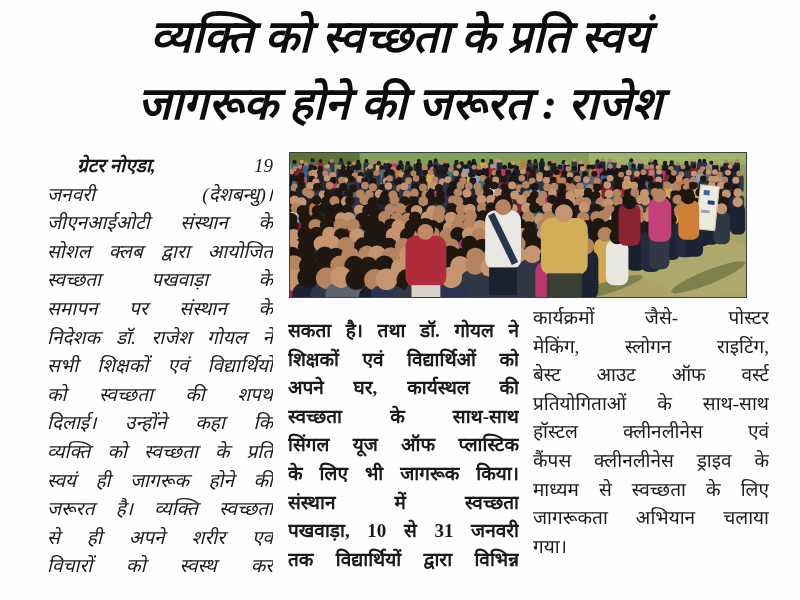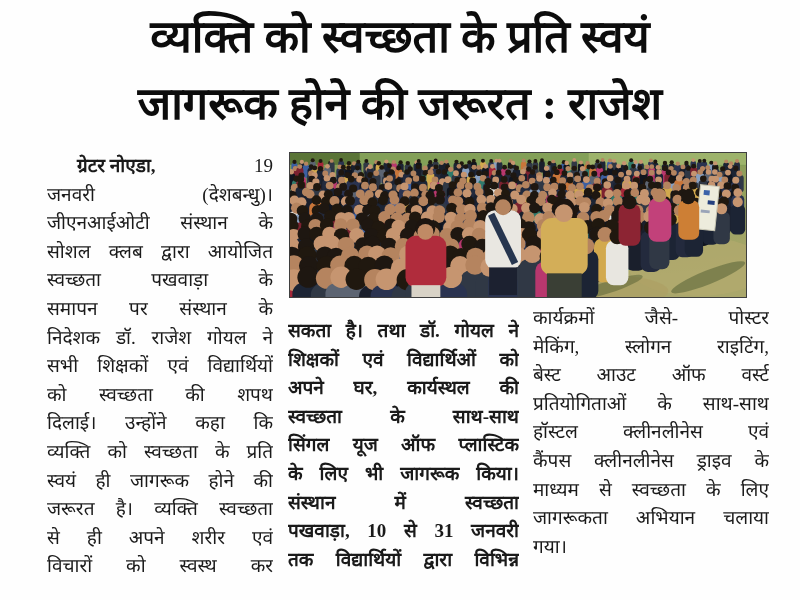--- a/index.html
+++ b/index.html
@@ -1,23 +1,23 @@
 <!DOCTYPE html>
 <html><head>
 <meta charset="utf-8">
 <style>
   html,body{margin:0;padding:0;}
   body{width:800px;height:600px;background:#ffffff;font-family:"Liberation Serif","DejaVu Serif",serif;}
   .page{position:relative;width:800px;height:600px;background:#fefefe;overflow:hidden;color:#161616;}
   .headline{position:absolute;left:0;top:4px;width:100%;text-align:center;font-weight:bold;color:#0c0c0c;}
-  .hl{font-size:45px;line-height:67px;height:67px;overflow:hidden;white-space:nowrap;}
+  .hl{font-size:45px;line-height:67px;height:67px;overflow:hidden;white-space:nowrap;font-style:italic;}
   .photo{position:absolute;left:289px;top:152px;width:458px;height:146px;border:1px solid #3f3f3f;box-sizing:border-box;background:#8da05c;}
   .photo svg{display:block;width:100%;height:100%;}
   .col{position:absolute;font-size:19px;line-height:28.6px;color:#1a1a1a;}
-  .col1{left:47px;top:152px;width:226px;}
+  .col1{left:47px;top:152px;width:226px;font-style:italic;}
   .col2{left:288px;top:317px;width:231px;font-weight:bold;}
   .col3{left:533px;top:304px;width:236px;}
   .line{height:28.6px;overflow:hidden;text-align:justify;text-align-last:justify;}
   .line.flush{text-align:left;text-align-last:left;}
   .dateline{display:flex;justify-content:space-between;align-items:baseline;height:28.6px;overflow:hidden;padding-left:30px;}
   .dateline .b{font-weight:bold;}
 </style>
 </head>
 <body>
 

